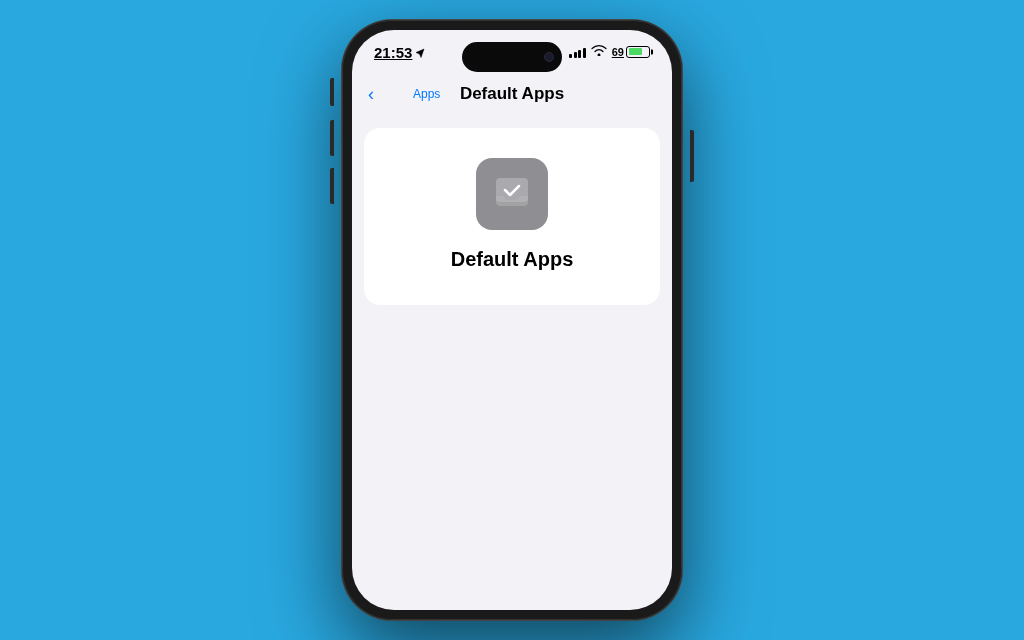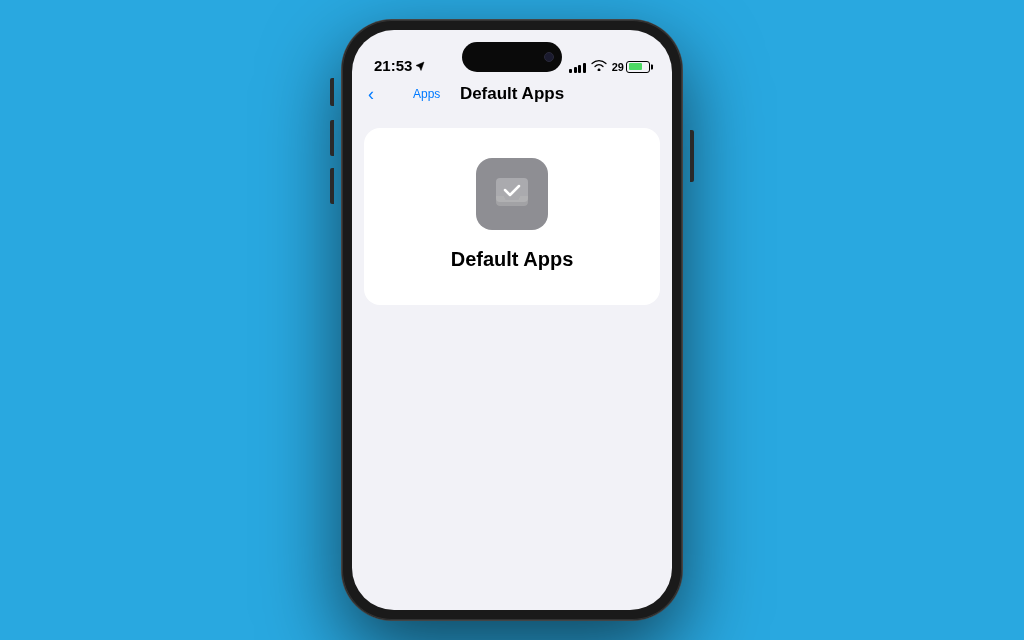--- a/index.html
+++ b/index.html
@@ -65,23 +65,24 @@
       height: 10px;
       background: #1a1a2e;
       border-radius: 50%;
       border: 1px solid #2a2a3a;
     }
 
     
     .status-bar {
       display: flex;
       justify-content: space-between;
-      align-items: flex-end;
+      align-items: flex-start;
       padding: 14px 22px 6px 22px;
       height: 50px;
+      text-decoration: underline;
     }
 
     .status-time {
       font-size: 15px;
       font-weight: 600;
       color: #000;
       display: flex;
       align-items: center;
       gap: 3px;
     }
@@ -318,21 +319,21 @@
             <div class="signal-bar" style="height:10px;"></div>
           </div>
           <span class="wifi-icon">
             <svg width="16" height="12" viewBox="0 0 16 12" fill="none" xmlns="http://www.w3.org/2000/svg">
               <path d="M8 9.5C8.83 9.5 9.5 10.17 9.5 11S8.83 12.5 8 12.5 6.5 11.83 6.5 11 7.17 9.5 8 9.5Z" fill="#000"></path>
               <path d="M4 7.5C5.1 6.4 6.5 5.7 8 5.7s2.9.7 4 1.8" stroke="#000" stroke-width="1.2" stroke-linecap="round" fill="none"></path>
               <path d="M1 4.5C2.9 2.7 5.3 1.6 8 1.6s5.1 1.1 7 2.9" stroke="#000" stroke-width="1.2" stroke-linecap="round" fill="none"></path>
             </svg>
           </span>
           <div class="battery-container">
-            <span class="battery-pct">29</span>
+            <span class="battery-pct">69</span>
             <div class="battery-box">
               <div class="battery-fill"></div>
             </div>
           </div>
         </div>
       </div>
 
       <div class="nav-bar">
         <div class="back-button">
           <span class="back-chevron">‹</span>

